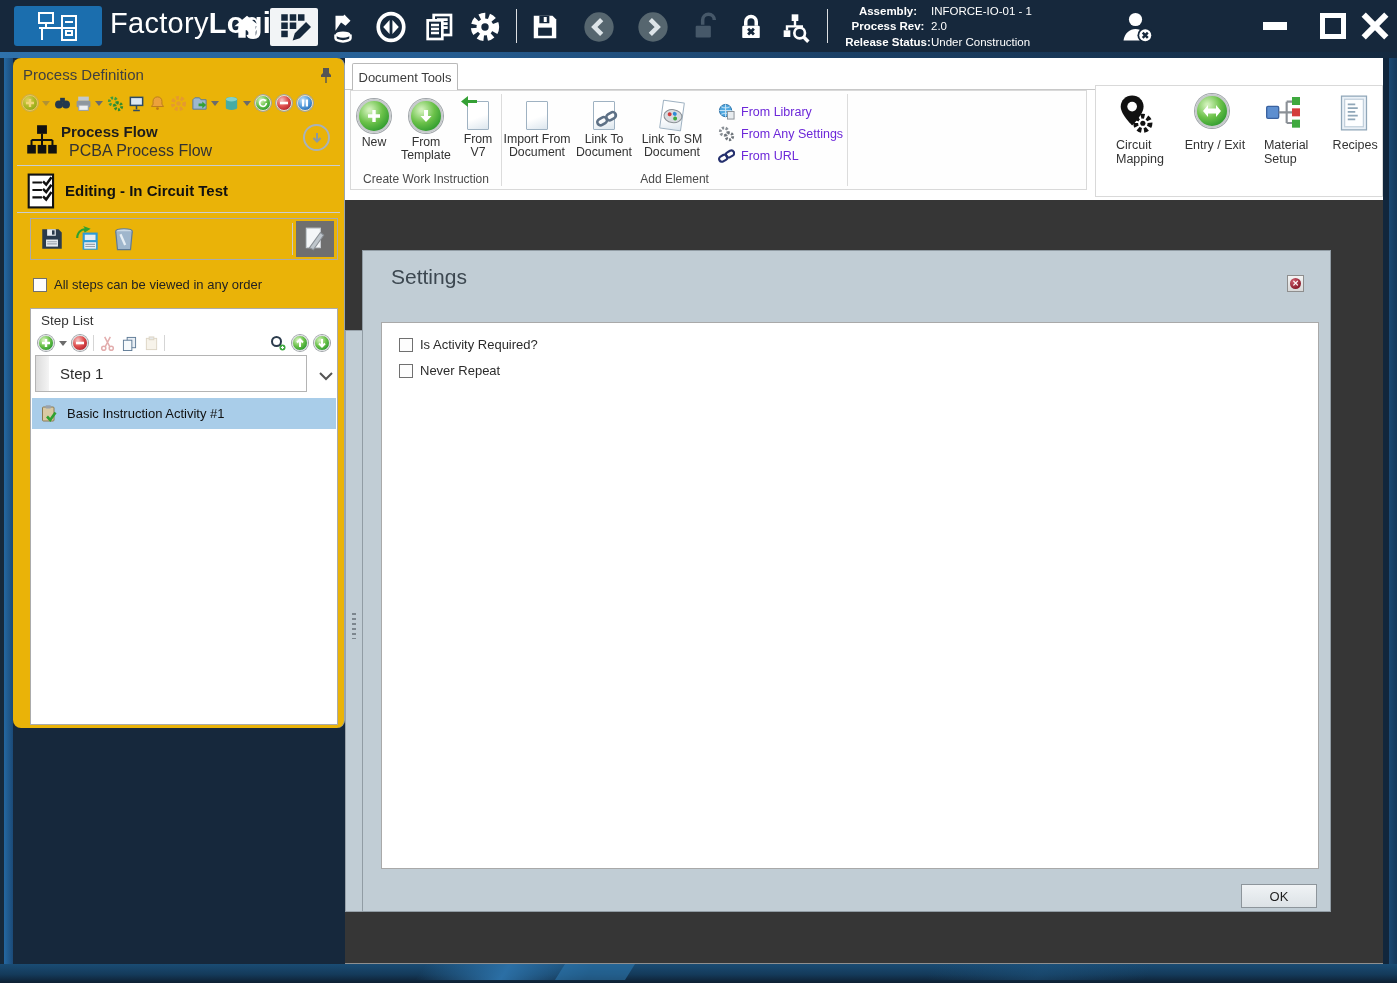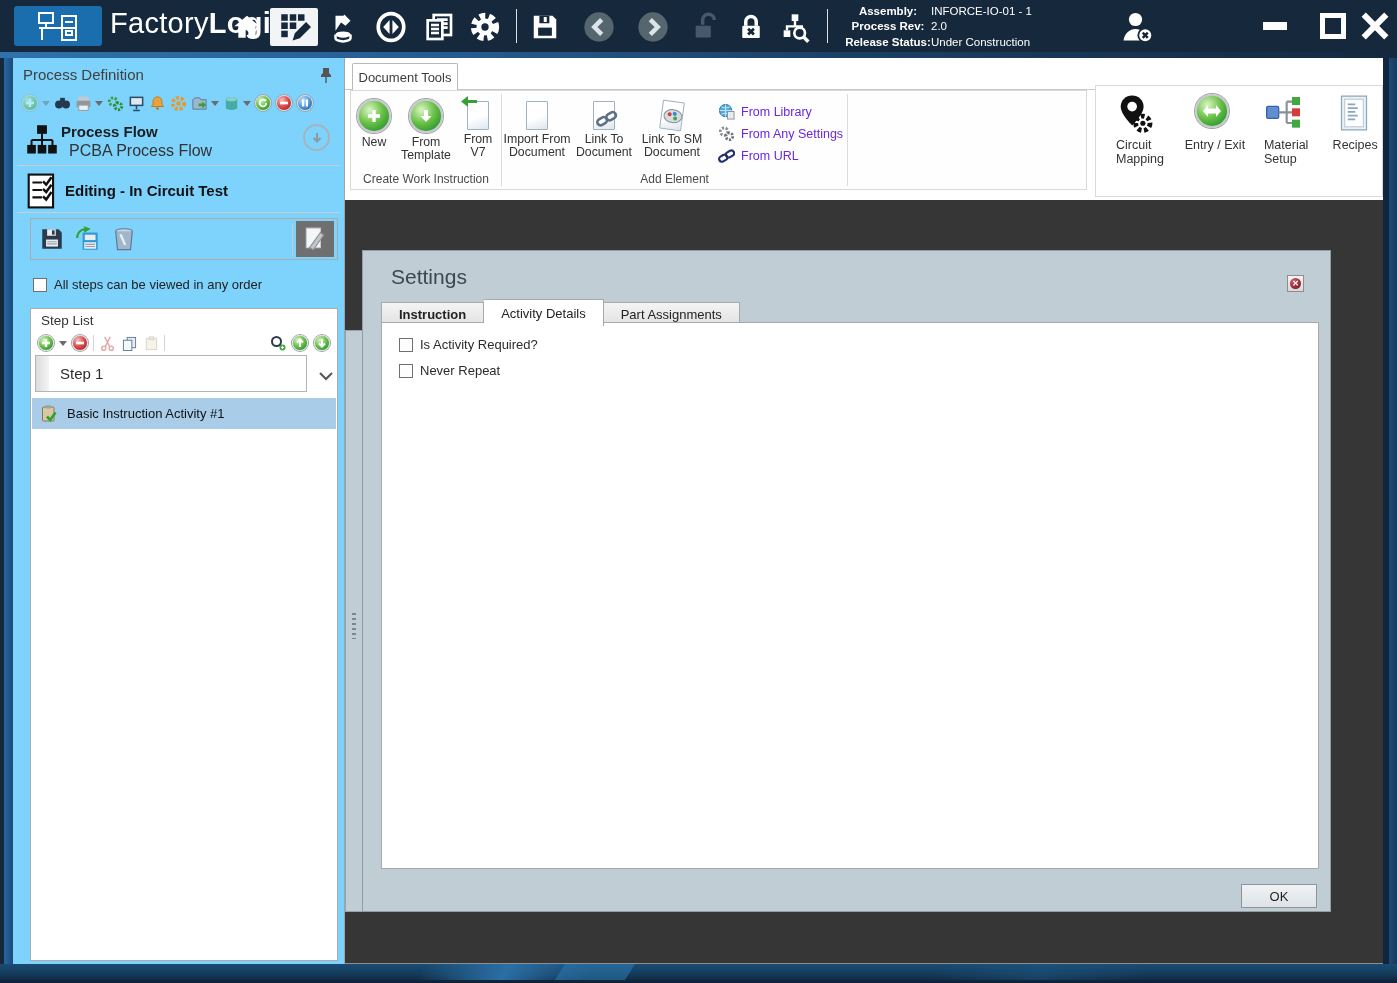--- a/index.html
+++ b/index.html
@@ -35,22 +35,22 @@
   .edge-right { position:absolute; left:1383px; top:58px; width:14px; height:906px;
                 background:linear-gradient(90deg,#11263C 0 6px,#1C4A74 6px,#163A5C 100%); }
   .bottombar { position:absolute; left:0; top:964px; width:1397px; height:19px;
                background:linear-gradient(180deg,#1A4C74 0%,#143A5A 55%,#0E1F31 100%); overflow:hidden; }
   .streak { position:absolute; top:0; height:16px; transform:skewX(-32deg); }
   .s1 { left:420px; width:170px; background:linear-gradient(90deg,transparent,#2B6FA5,transparent); }
   .s2 { left:560px; width:70px;  background:#2F7BB4; opacity:.55; }
   .s3 { left:930px; width:220px; background:linear-gradient(90deg,transparent,#1E5580,transparent); opacity:.5; }
 
   
-  .left-panel { position:absolute; left:13px; top:58px; width:332px; height:906px; background:#7dd3fc;
-                border-right:1px solid #9AA5AD; }
+  .left-panel { position:absolute; left:13px; top:58px; width:332px; height:670px; background:#eab308;
+                border-right:1px solid #9AA5AD;border-radius:8px; }
   .pd-title { position:absolute; left:10px; top:8px; font-size:15px; color:#404040; }
   .pin { position:absolute; right:12px; top:9px; cursor:pointer; }
   .pd-toolbar { position:absolute; left:8px; top:35px; right:6px; height:20px; display:flex; align-items:center; gap:3px; }
   .ti { width:18px; height:18px; display:flex; align-items:center; justify-content:center; cursor:pointer; flex:0 0 auto; }
   .caret { width:0; height:0; border:4px solid transparent; border-top:5px solid #6B6B6B; margin-top:4px; cursor:pointer; }
   .dim { opacity:.45; }
   .gcirc { border-radius:50%; display:flex; align-items:center; justify-content:center; }
   .gc16 { width:16px; height:16px; box-shadow:0 0 0 1px #9FA4A8; border:1px solid #D8DCDE; }
   .g-green { background:radial-gradient(circle at 35% 30%,#CFF0B8 5%,#6CC24A 45%,#2F9B2F 80%,#247A24); }
   .g-red   { background:radial-gradient(circle at 35% 30%,#F2B6B6 5%,#E05050 45%,#B01E28 85%); }
@@ -679,25 +679,20 @@
     <div class="splitter">
         <div class="grip"></div>
       </div>
 
     <div class="dialog">
       <div class="dlg-title">Settings</div>
       <div class="dlg-close">
           <div class="dot">✕</div>
         </div>
 
-      <div class="dlg-tabs">
-        <div class="dtab">Instruction</div>
-        <div class="dtab active">Activity Details</div>
-        <div class="dtab">Part Assignments</div>
-      </div>
 
       <div class="dlg-content">
         <div class="chk-row" style="top:14px">
           <input type="checkbox" class="cbx" style="">
           <span>Is Activity Required?</span>
         </div>
         <div class="chk-row" style="top:40px">
           <input type="checkbox" class="cbx" style="">
           <span>Never Repeat</span>
         </div>

